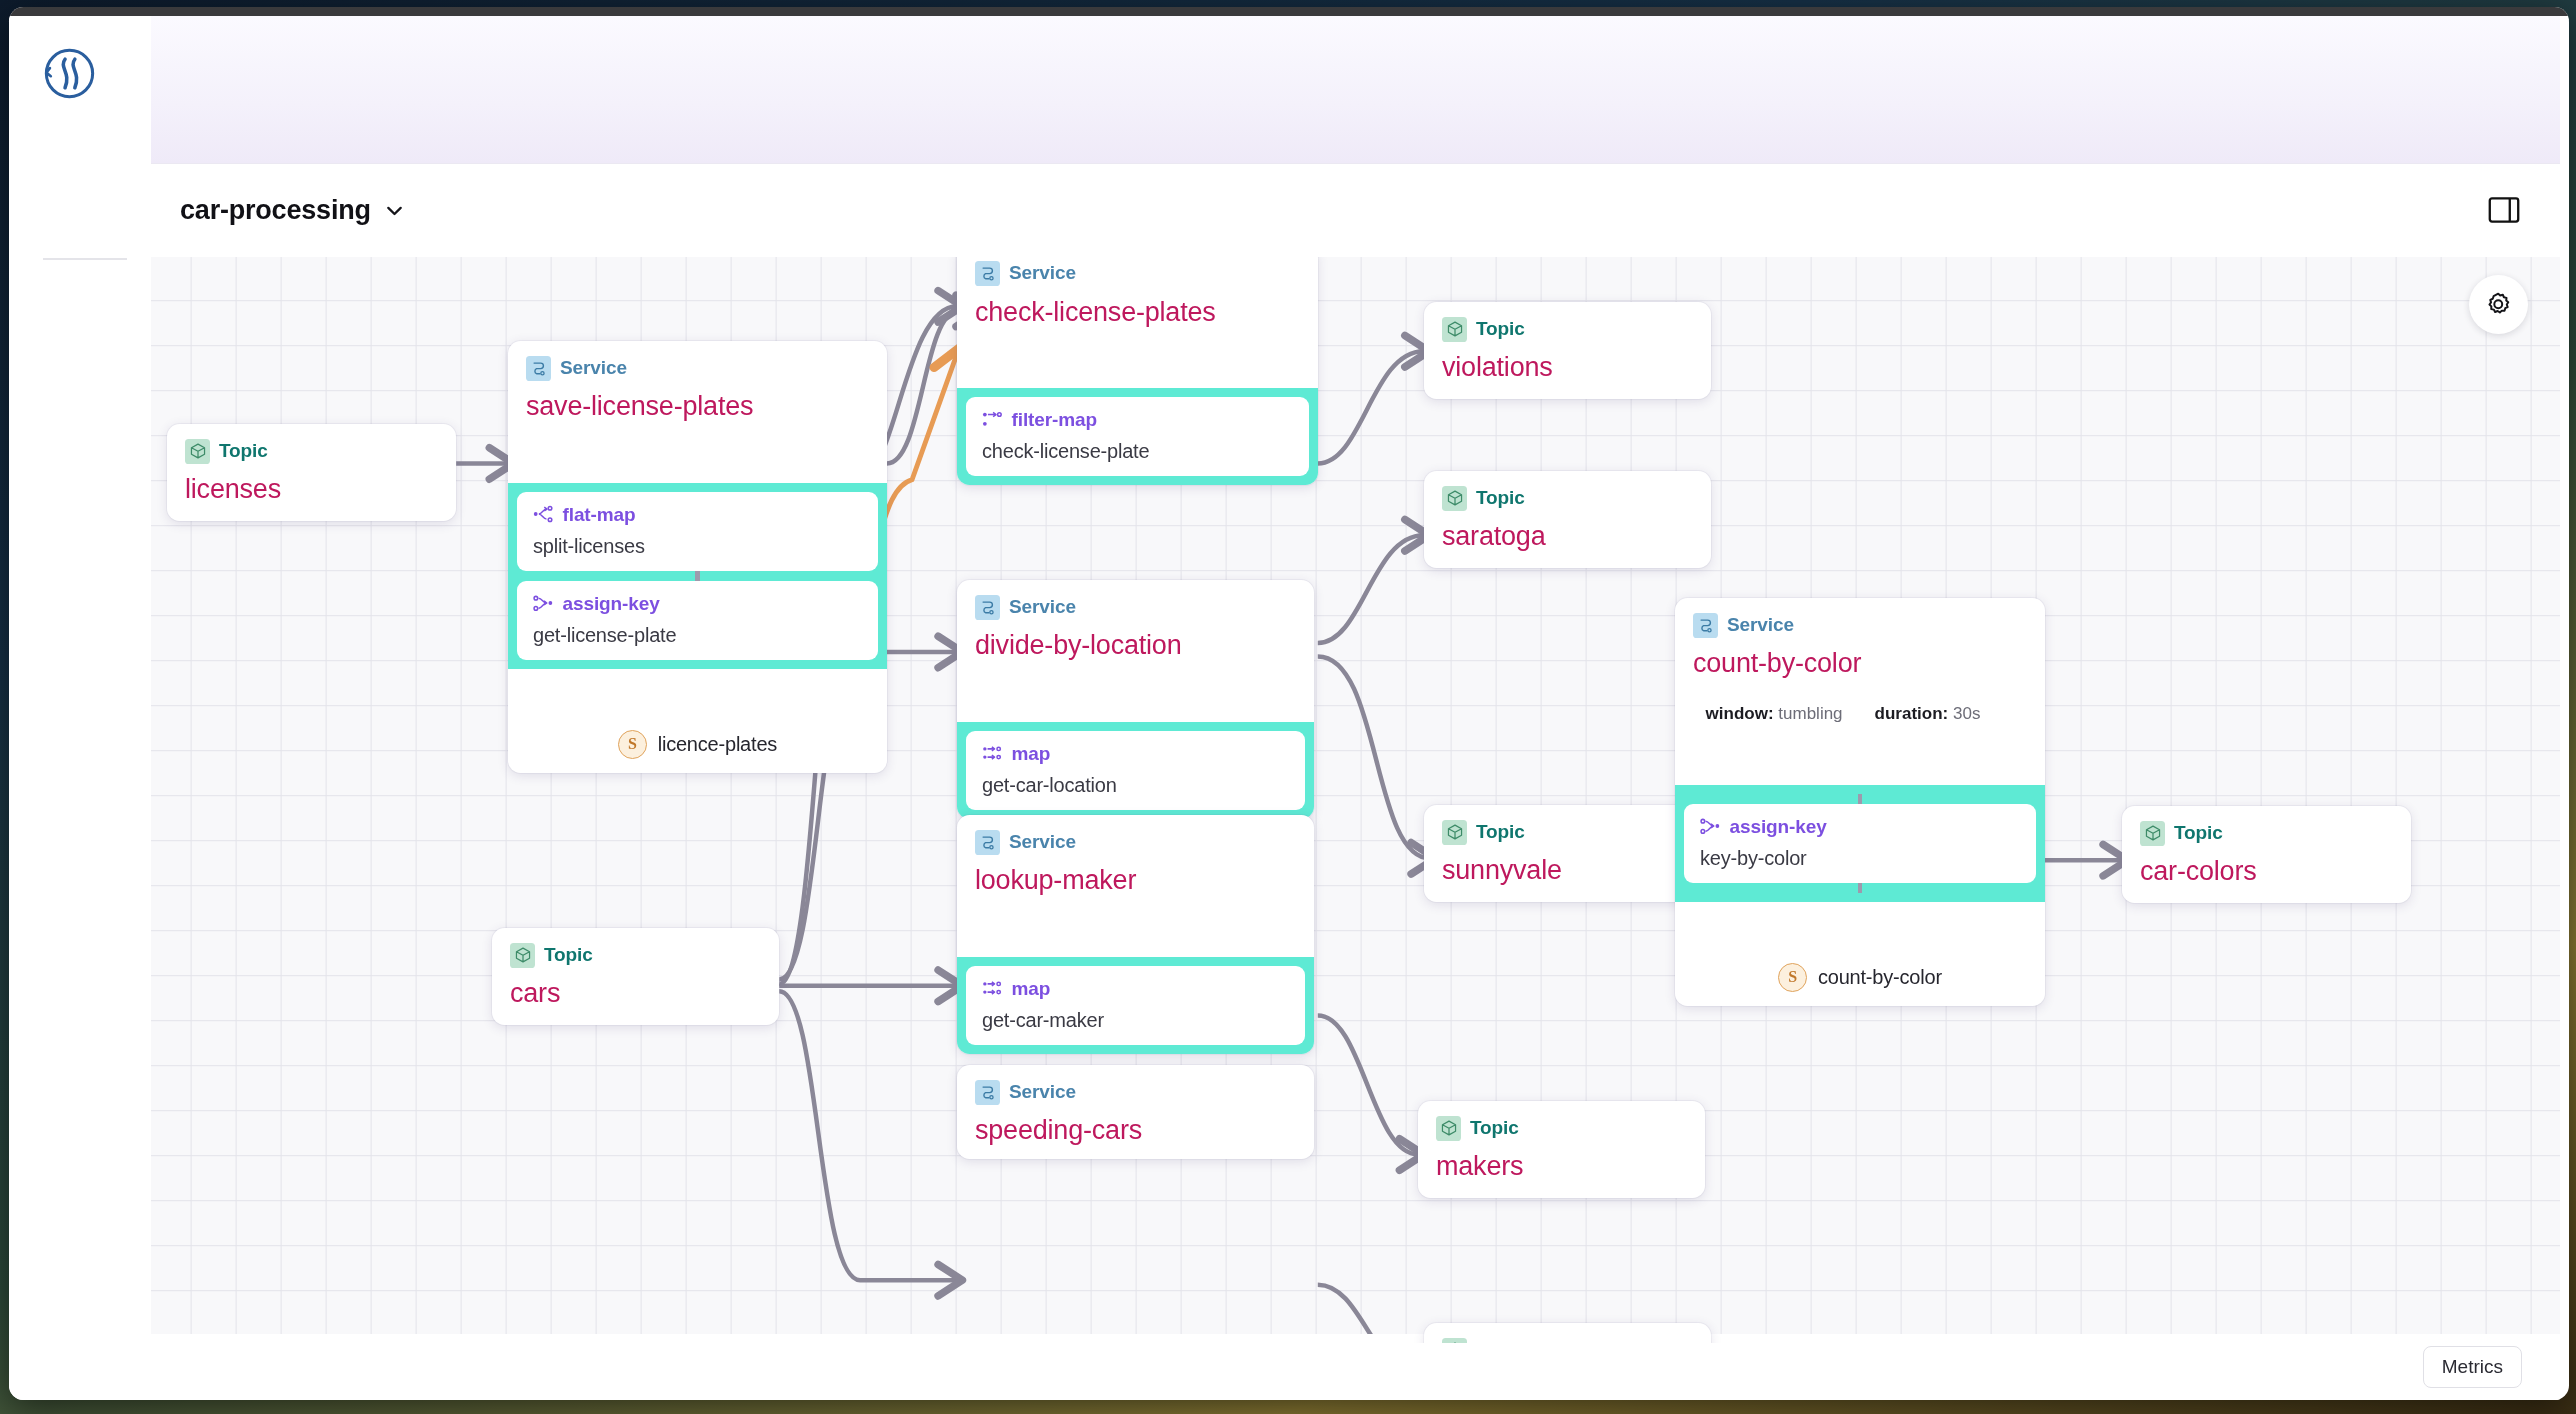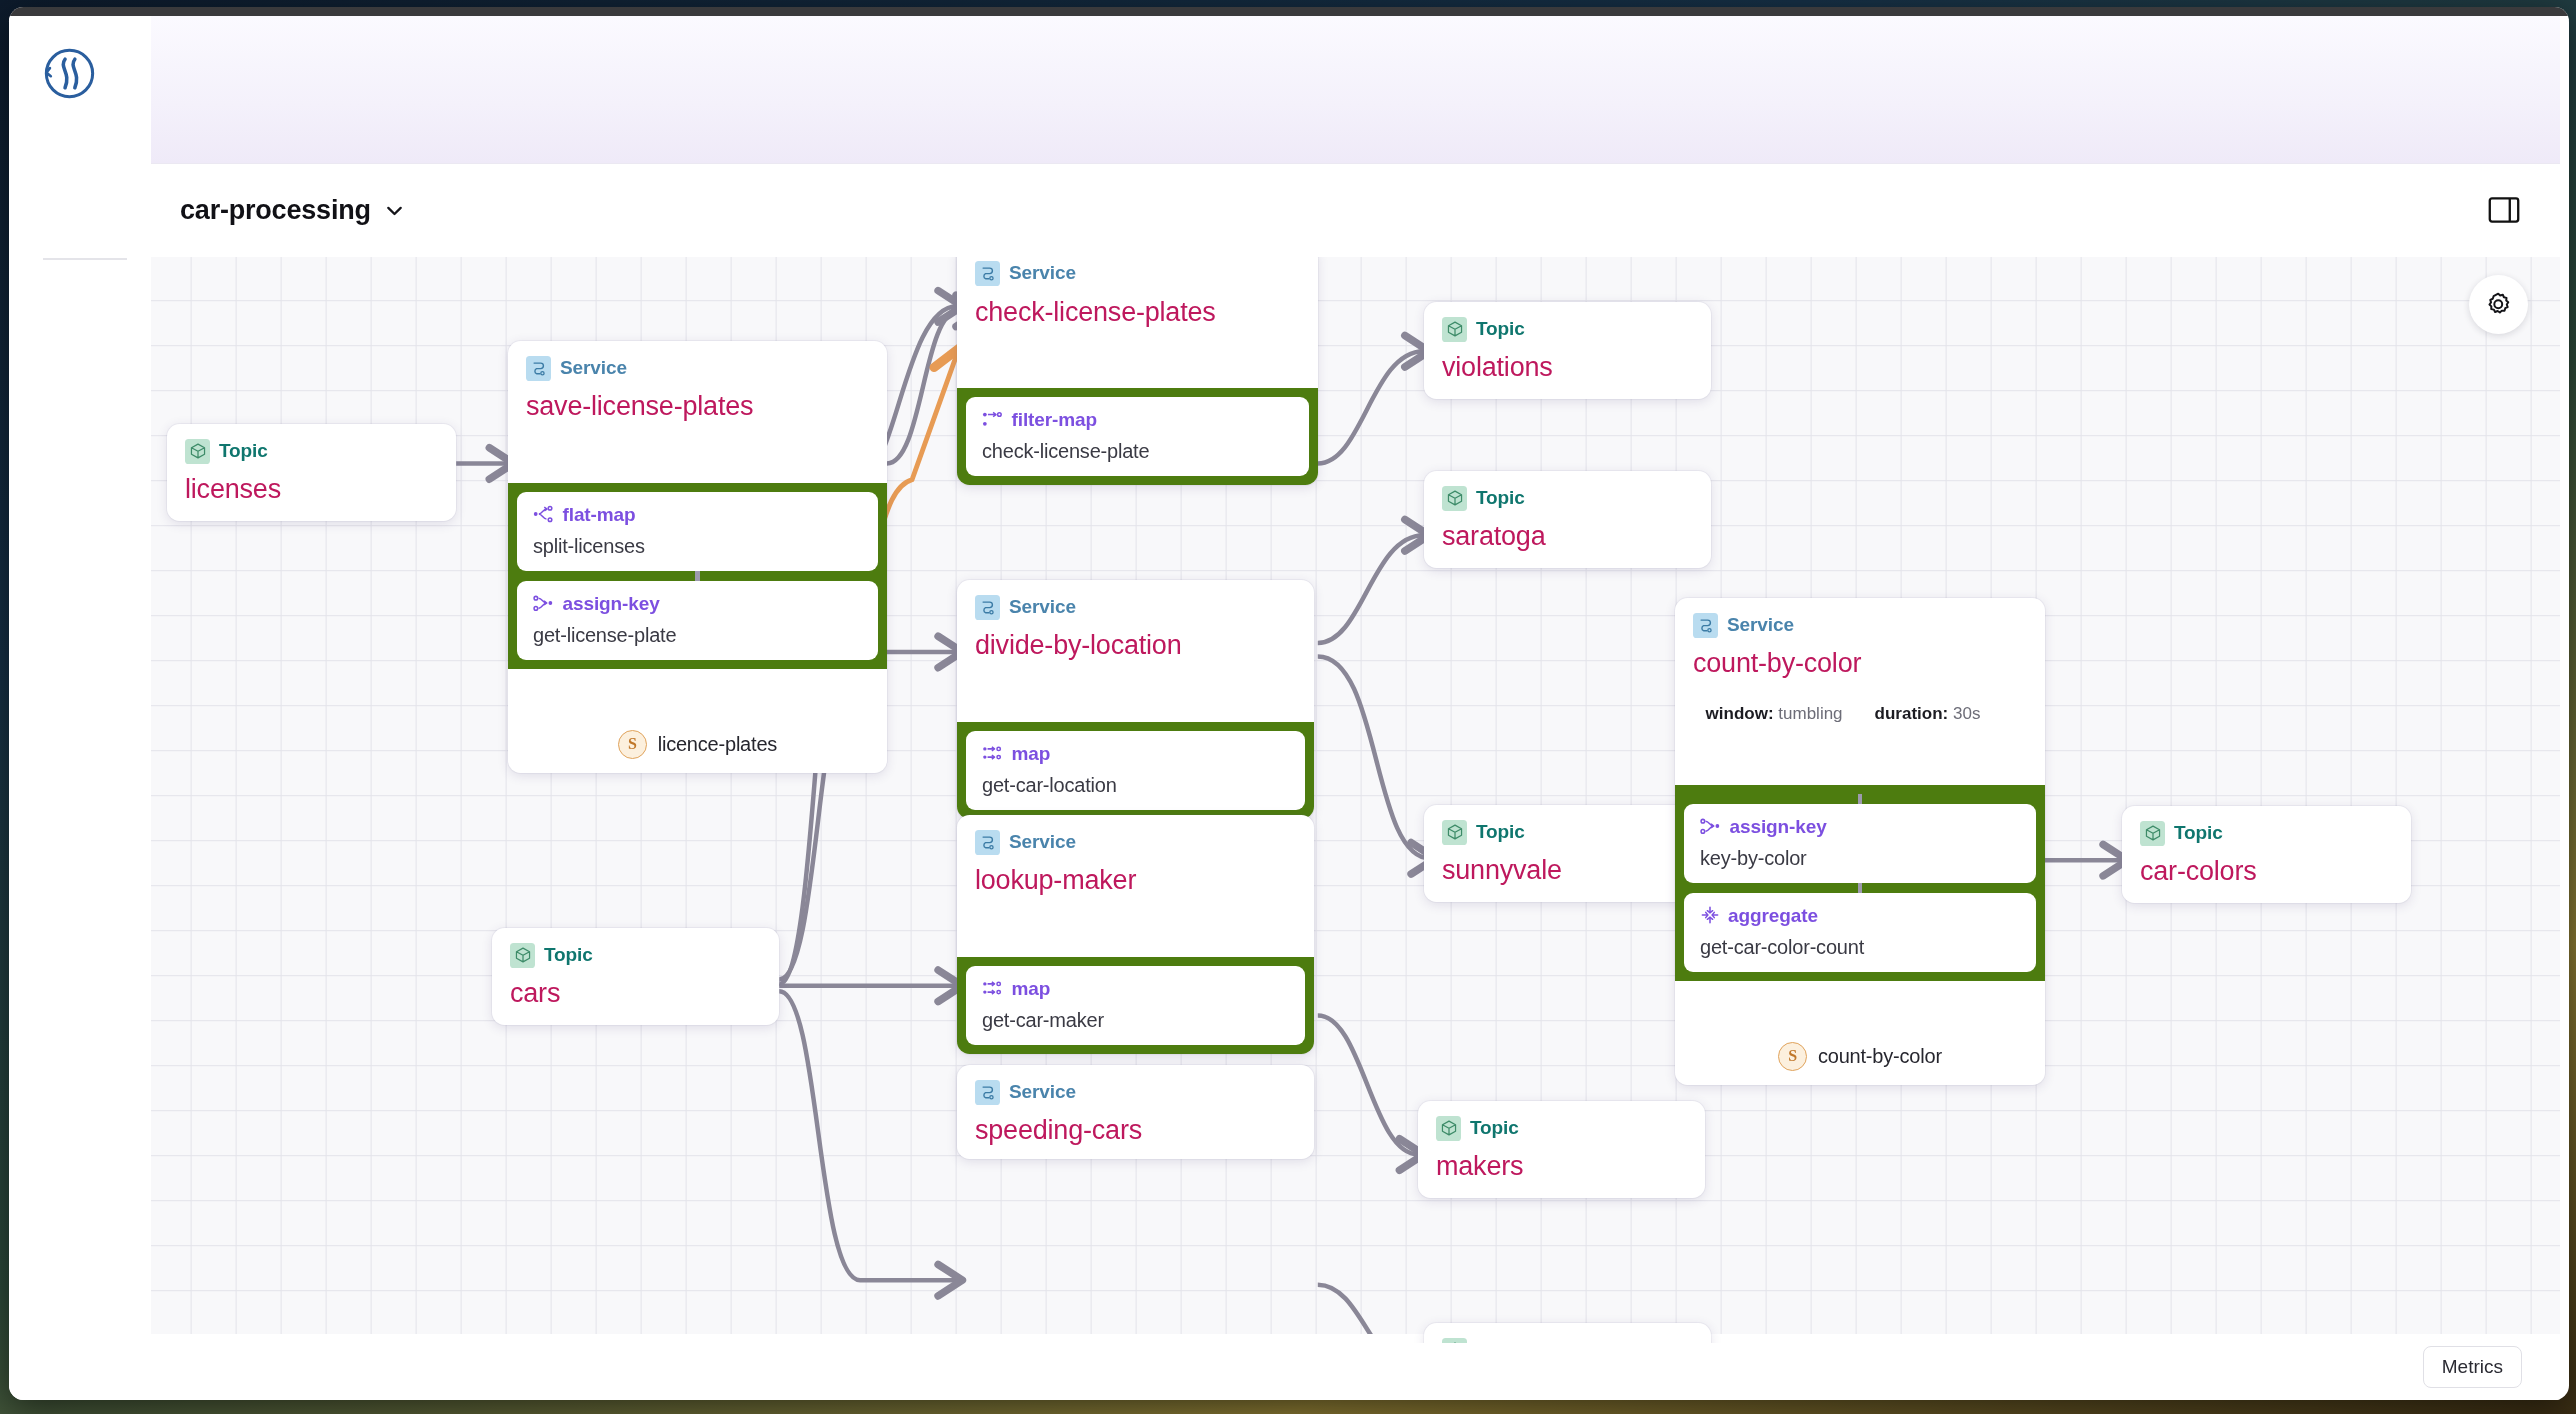--- a/index.html
+++ b/index.html
@@ -161,21 +161,21 @@
   .service-node { display: flex; flex-direction: column; gap: 48px; }
   .service-head { padding: 14.4px 18px 12.6px 18px; }
   .service-meta {
     margin-top: 25px;
     display: flex; gap: 32px;
     font-size: 17px; color: #6d6d78;
     padding-left: 12.6px;
   }
   .service-meta b { color: #1c1c22; font-weight: 700; }
   .ops-wrap {
-    background: #4d7c0f;
+    background: #5eead4;
     padding: 9px;
     display: flex; flex-direction: column; align-items: stretch;
   }
   .op-card {
     background: #ffffff;
     border-radius: 9px;
     padding: 11.7px 16px 13.5px 16px;
   }
   .op-connector {
     width: 4.5px; height: 10px;
@@ -578,35 +578,20 @@
                     <path d="M6.2 5.6 C10 5.6, 11.5 11, 15 11 M6.2 17 C10 17, 11.5 11, 15 11" fill="none" stroke="#7c4fe0" stroke-width="1.7"></path>
                     <path d="M12.3 8.7 L15.4 11 L12.3 13.2" fill="none" stroke="#7c4fe0" stroke-width="1.7" stroke-linejoin="round"></path>
                     <circle cx="19.4" cy="11" r="2.1" fill="#7c4fe0"></circle>
                   </svg>
                 </span>
                 <span class="op-name">assign-key</span>
               </div>
               <div class="op-sub">key-by-color</div>
             </div>
             <div class="op-connector"></div>
-            <div class="op-card">
-              <div class="op-row">
-                <span>
-                  <svg viewBox="0 0 22 22" width="20" height="20">
-                    <g stroke="#7c4fe0" stroke-width="1.7" stroke-linecap="round" fill="none">
-                      <path d="M2.6 11 H8.2 M19.4 11 H13.8 M11 2.6 V8.2 M11 19.4 V13.8"></path>
-                      <path d="M6.3 8.1 L8.6 11 L6.3 13.9 M15.7 8.1 L13.4 11 L15.7 13.9"></path>
-                      <path d="M8.1 6.3 L11 8.6 L13.9 6.3 M8.1 15.7 L11 13.4 L13.9 15.7"></path>
-                    </g>
-                  </svg>
-                </span>
-                <span class="op-name">aggregate</span>
-              </div>
-              <div class="op-sub">get-car-color-count</div>
-            </div>
           </div>
           <div class="store-row">
             <span class="store-dot">S</span>
             <span class="store-name">count-by-color</span>
           </div>
         </div>
 
         <div class="node topic-node" style="left:1971px; top:549px; width:289px;">
           <div class="badge-row">
             <span class="badge-icon topic">

